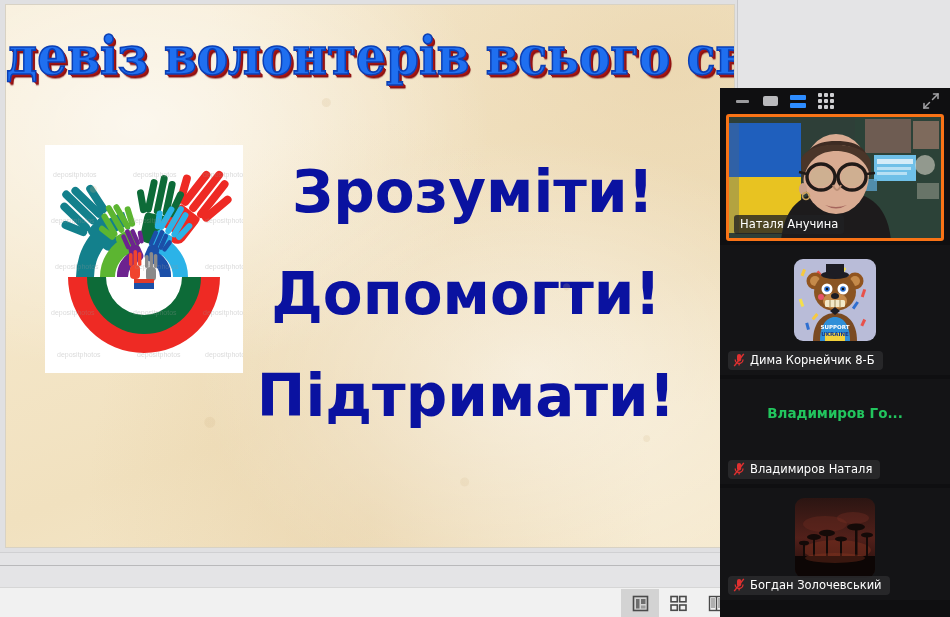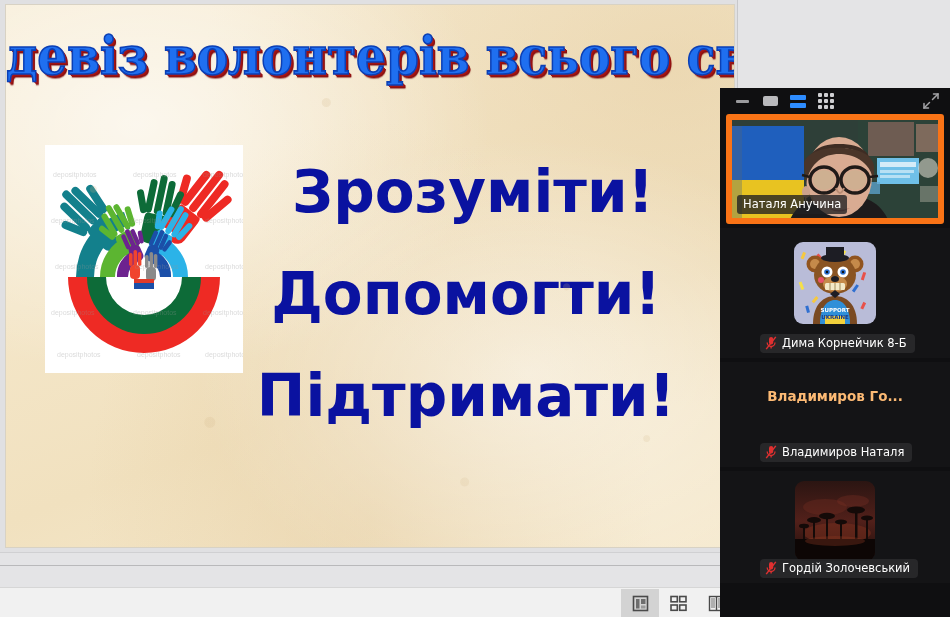--- a/index.html
+++ b/index.html
@@ -156,22 +156,22 @@
   .ic-grid {
     display: grid; grid-template-columns: repeat(3, 4px); grid-template-rows: repeat(3, 4px); gap: 2px;
   }
   .ic-grid i { display: block; width: 4px; height: 4px; background: #cfcfd2; border-radius: 1px; }
   .tb-expand { position: absolute; right: 10px; top: 4px; width: 18px; height: 18px; cursor: pointer; }
 
   
   .speaker-tile {
     position: relative;
     margin: 0 6px;
-    width: 218px; height: 110px;
-    border: 6px solid #f97316;
+    width: 218px; height: 127px;
+    border: 3px solid #f97316;
     border-radius: 3px;
     overflow: hidden;
     box-sizing: border-box;
     background: #3a4a52;
   }
   .cam-bg { position: absolute; inset: 0; }
   .name-badge {
     position: absolute; left: 5px; bottom: 4px;
     background: rgba(32,32,34,.78);
     color: #ffffff;
@@ -204,27 +204,26 @@
   .ptile-name {
     position: absolute; left: 8px; bottom: 5px;
     display: flex; align-items: center; gap: 5px;
     background: rgba(42,42,45,.85);
     border-radius: 4px;
     padding: 2px 8px 3px 5px;
     color: #ffffff;
     font-size: 11.5px;
     font-family: "DejaVu Sans", "Liberation Sans", sans-serif;
     white-space: nowrap;
-    margin-left: 32px;
   }
   .mic-muted { width: 12px; height: 14px; flex: none; }
   .center-name {
     position: absolute; left: 0; right: 0; top: 26px;
     text-align: center;
-    color: #fdba74; font-weight: bold; font-size: 13.5px;
+    color: #22c55e; font-weight: bold; font-size: 13.5px;
     font-family: "DejaVu Sans", "Liberation Sans", sans-serif;
   }
 </style>
 </head>
 <body>
 
 <div id="root">
 
   <div class="ppt-app">
 
@@ -622,18 +621,18 @@
           <ellipse cx="40" cy="60" rx="30" ry="5" fill="#8d3a22" opacity=".35"></ellipse>
         </svg>
       </div>
       <div class="ptile-name">
         <svg class="mic-muted" viewBox="0 0 12 14">
           <rect x="4" y="1" width="4.2" height="7.5" rx="2.1" fill="#e03030"></rect>
           <path d="M 2.2 6.6 a 3.9 3.9 0 0 0 7.8 0" fill="none" stroke="#e03030" stroke-width="1.3"></path>
           <line x1="6.1" y1="10.3" x2="6.1" y2="12.6" stroke="#e03030" stroke-width="1.3"></line>
           <line x1="1.2" y1="13.1" x2="10.8" y2="0.9" stroke="#e03030" stroke-width="1.5"></line>
         </svg>
-        <span>Гордій Золочевський</span>
+        <span>Богдан Золочевський</span>
       </div>
     </div>
 
   </div>
 </div>
 
 </body></html>

